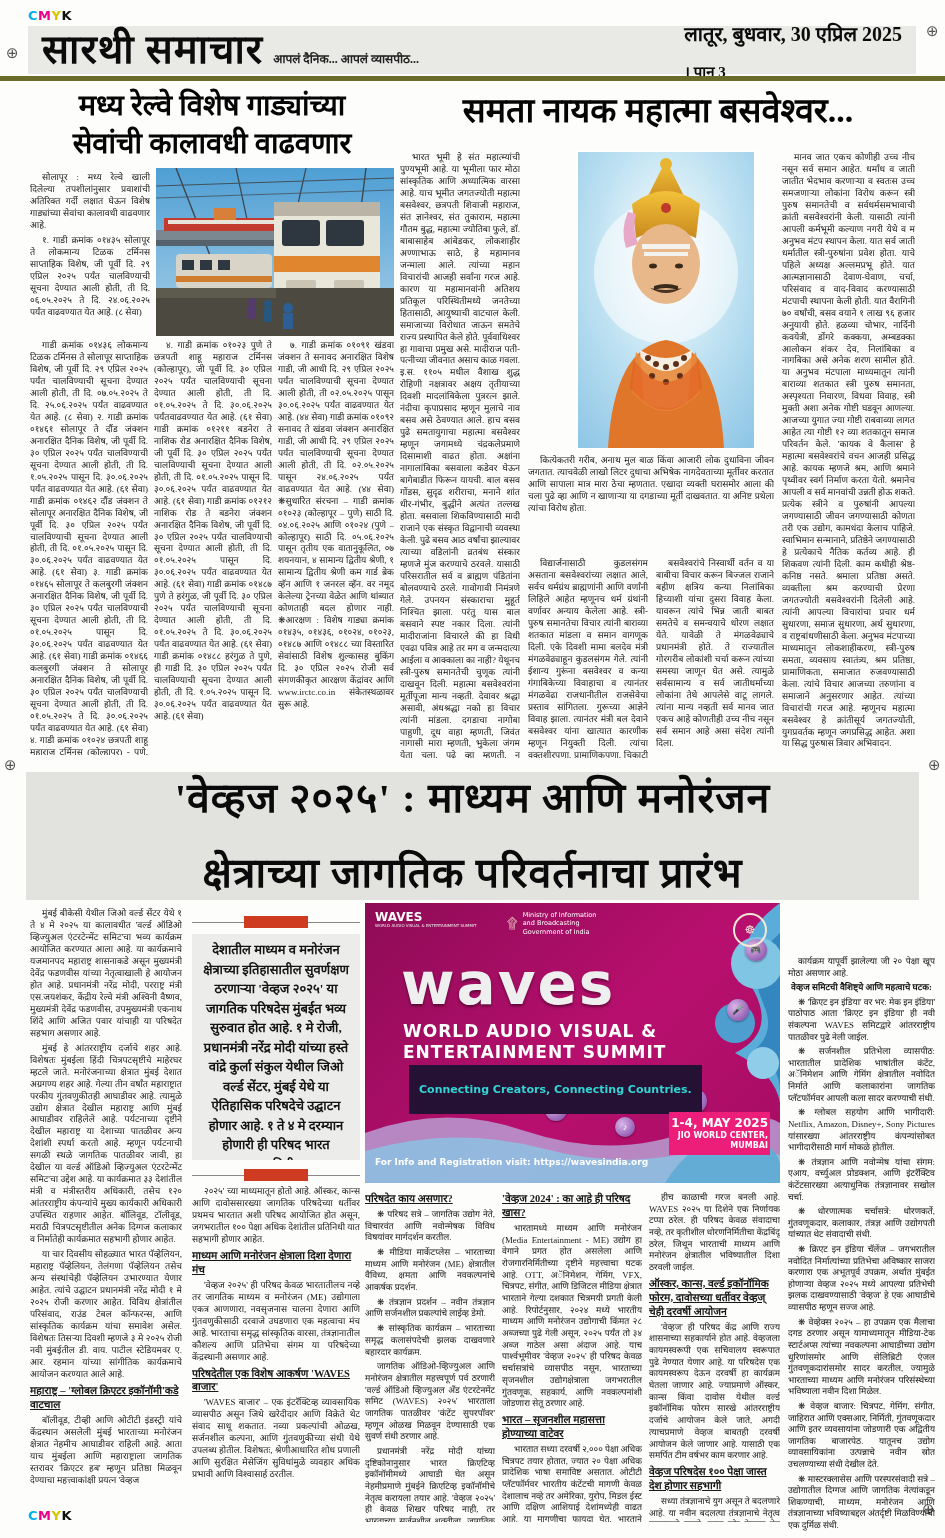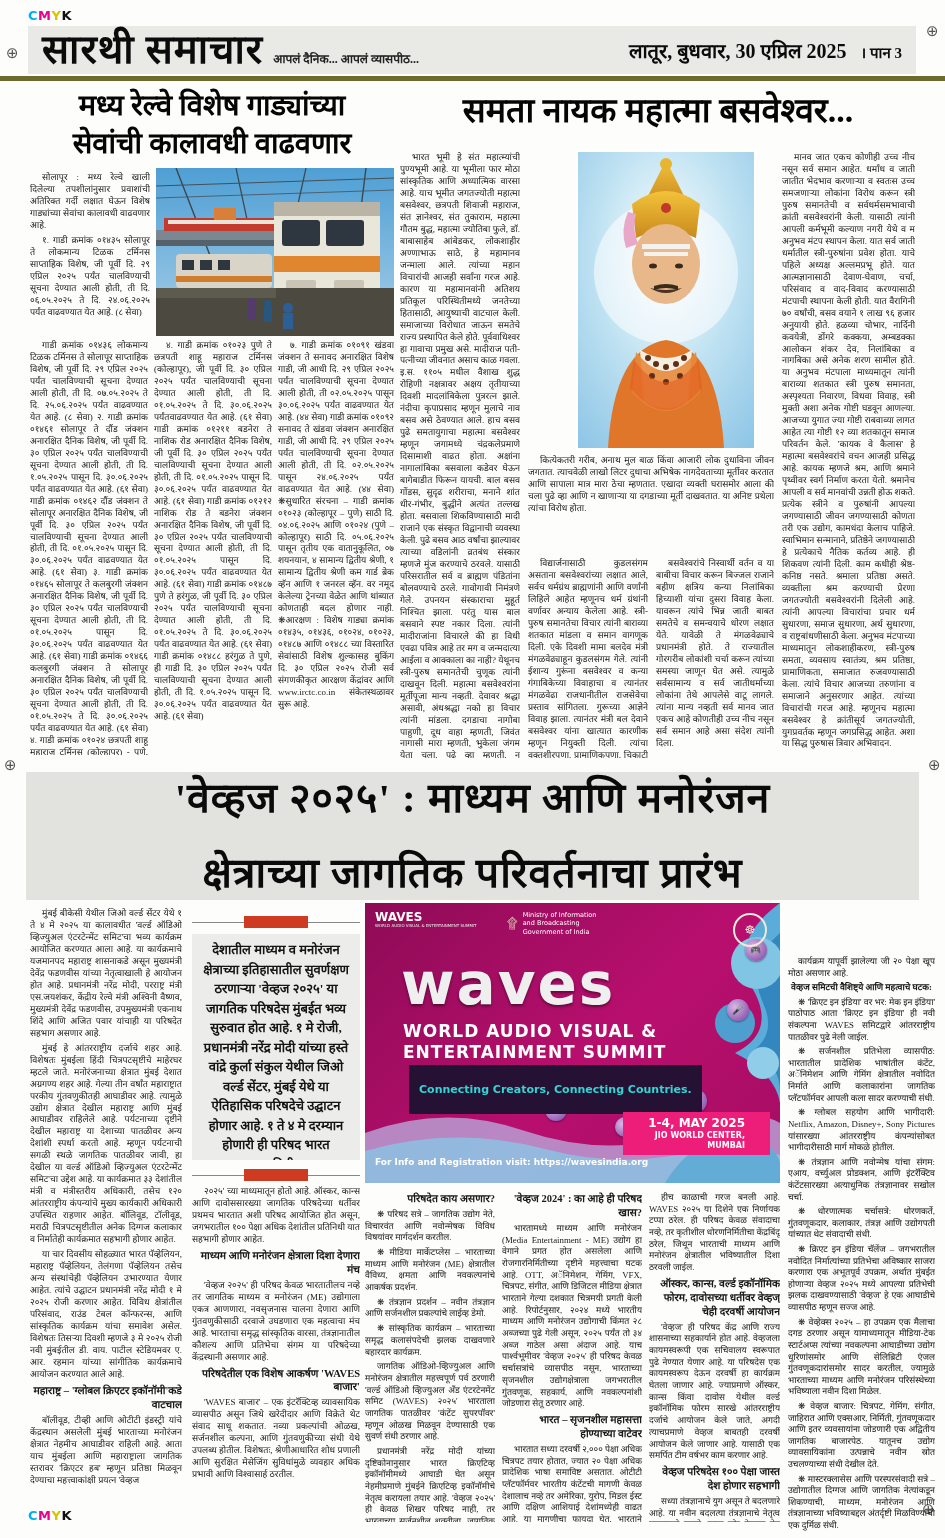--- a/index.html
+++ b/index.html
@@ -8,47 +8,47 @@
     font-family:"Liberation Serif","DejaVu Serif",serif;color:#141414;overflow:hidden;
   }
   .abs{position:absolute;}
   .reg{color:#555;font-size:15px;line-height:1;font-family:"DejaVu Sans",sans-serif;}
   .cmyk{font-family:"DejaVu Sans",sans-serif;font-weight:700;font-size:13px;letter-spacing:.5px;}
   .cmyk .c{color:#00aeef}.cmyk .m{color:#ec008c}.cmyk .y{color:#d6c400}.cmyk .k{color:#111}
   
   .masthead{left:28px;top:26px;width:888px;height:48px;background:#e9e9e6;display:flex;align-items:center;padding:0 14px;box-sizing:border-box;}
   .mast-title{font-size:40px;font-weight:700;color:#0b0b0b;letter-spacing:1px;line-height:1;}
   .mast-tag{font-size:12px;font-weight:700;color:#222;margin-left:10px;margin-top:16px;}
-  .mast-right{margin-left:auto;display:flex;align-items:baseline;gap:14px;}
+  .mast-right{margin-left:auto;display:flex;align-items:baseline;gap:14px;flex-direction:column;}
   .mast-date{font-size:20px;font-weight:700;color:#0b0b0b;}
   .mast-page{font-size:15px;font-weight:700;color:#0b0b0b;}
   .olive-bar{left:0;top:76px;width:945px;height:5px;background:#6b6b2b;}
   
   .train-headline{left:30px;top:86px;width:364px;text-align:center;font-weight:700;font-size:29px;line-height:1.32;color:#050505;}
   .bas-headline{left:400px;top:92px;width:516px;text-align:center;font-weight:700;font-size:34px;line-height:1.1;color:#050505;}
   
   .bodytxt{font-size:9px;line-height:1.33;text-align:justify;color:#191919;}
   .bodytxt p{margin:0 0 3px 0;text-indent:12px;}
-  .subhead{font-size:10.5px;font-weight:700;text-align:right;margin:3px 0;text-indent:0 !important;}
+  .subhead{font-size:10.5px;font-weight:700;text-align:left;margin:3px 0;text-indent:0 !important;text-decoration:underline;}
   .colblock{overflow:hidden;}
   .byline{font-weight:700;text-align:center;font-size:10px;line-height:1.5;margin-top:4px;}
   
   .banner{left:26px;top:772px;width:893px;height:128px;background:#e2e2df;display:flex;flex-direction:column;justify-content:center;align-items:center;gap:16px;}
   .banner div{font-size:41px;font-weight:700;color:#0a0a0a;line-height:1.45;letter-spacing:1px;}
   
   .hibox{background:#ececea;padding:6px 8px;box-sizing:border-box;font-size:13px;font-weight:700;text-align:center;line-height:1.5;}
   .orna{height:1px;background:#888;position:relative;}
   .orna::after{content:"";position:absolute;left:50%;top:-6px;transform:translateX(-50%);width:64px;height:12px;background:#cf3b21;}
   
   .poster{left:365px;top:903px;width:415px;height:280px;background:linear-gradient(135deg,#8e0b56 0%,#b80f6e 55%,#a50d63 100%);overflow:hidden;}
   .poster .wordmark{font-family:"DejaVu Sans",sans-serif;font-weight:700;font-size:58px;color:#efefef;letter-spacing:2px;line-height:1;text-shadow:0 2px 3px rgba(0,0,0,.45);}
   .poster .ptitle{font-family:"DejaVu Sans",sans-serif;font-weight:700;font-size:17px;color:#ffffff;letter-spacing:1px;line-height:1.25;}
   .poster .ptag{font-family:"DejaVu Sans",sans-serif;font-weight:700;font-size:11px;color:#35d4d4;background:#241133;padding:18px 10px;display:inline-block;}
   .poster .pinfo{font-family:"DejaVu Sans",sans-serif;font-weight:700;font-size:9px;color:#fff;}
-  .poster .pdate{background:#ec1e79;color:#fff;font-family:"DejaVu Sans",sans-serif;font-weight:700;font-size:12px;padding:4px 25px;text-align:right;line-height:1.25;}
+  .poster .pdate{background:#ec1e79;color:#fff;font-family:"DejaVu Sans",sans-serif;font-weight:700;font-size:12px;padding:4px 2px;text-align:right;line-height:1.25;}
   .poster .pdate .venue{font-size:8px;font-weight:700;}
   .poster .ministry{font-family:"DejaVu Sans",sans-serif;font-size:6.5px;color:#fff;line-height:1.3;}
   .poster .cornerlogo{font-family:"DejaVu Sans",sans-serif;font-weight:700;font-size:12px;color:#fff;line-height:1;}
   .poster .cornersub{font-family:"DejaVu Sans",sans-serif;font-size:4px;color:#eee;}
   .badge{position:absolute;border-radius:50%;background:radial-gradient(circle at 35% 35%,#d9b6e8,#7a3f9e);display:flex;align-items:center;justify-content:center;color:#fff;font-size:9px;box-shadow:0 1px 2px rgba(0,0,0,.4);}
   .featuretxt{font-size:8.8px;line-height:1.32;text-align:justify;}
   .featuretxt p{margin:0 0 3px 0;text-indent:10px;}
   .feathead{font-weight:700;text-align:center;text-indent:0!important;}
   .smallcol{font-size:8.8px;}
 </style>

